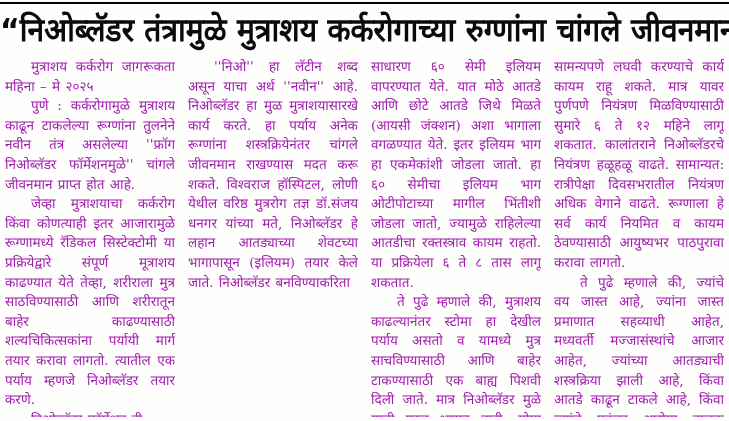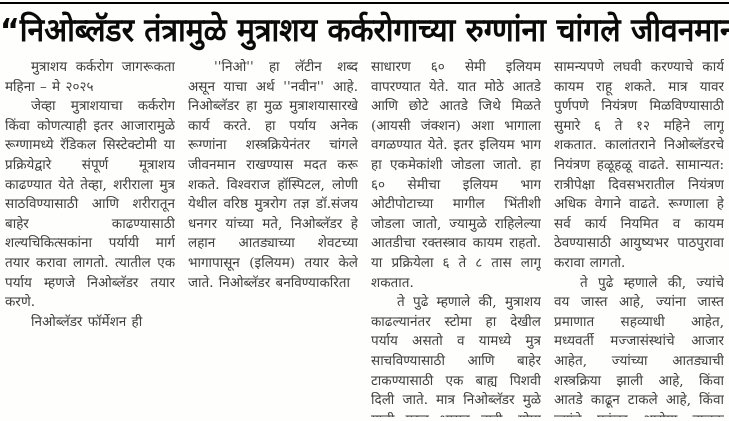--- a/index.html
+++ b/index.html
@@ -57,35 +57,36 @@
   .column {
     overflow: hidden;
   }
   .para {
     margin: 0;
     font-size: 13.5px;
     line-height: 19.6px;
     text-align: justify;
     text-justify: inter-word;
     word-spacing: 1px;
-    color: #404040;
+    color: #a21caf;
   }
   .para.indent {
     text-indent: 26px;
   }
 </style>
 </head>
 <body>
 
 <div class="page" style="background: rgb(254, 254, 253); color: rgb(22, 22, 22);">
   <div class="top-rule" style="background: rgb(0, 0, 0);"></div>
   <h1 class="headline" style="color: rgb(10, 10, 10);">“निओब्लॅडर तंत्रामुळे मुत्राशय कर्करोगाच्या रुग्णांना चांगले जीवनमान”</h1>
   <div class="columns">
       <div class="column">
         <p class="para indent">मुत्राशय कर्करोग जागरूकता महिना – मे २०२५</p>
+        <p class="para indent">पुणे : कर्करोगामुळे मुत्राशय काढून टाकलेल्या रूग्णांना तुलनेने नवीन तंत्र असलेल्या ''फ्रॉग निओब्लॅडर फॉर्मेशनमुळे'' चांगले जीवनमान प्राप्त होत आहे.</p>
         <p class="para indent">जेव्हा मुत्राशयाचा कर्करोग किंवा कोणत्याही इतर आजारामुळे रूग्णामध्ये रॅडिकल सिस्टेक्टोमी या प्रक्रियेद्वारे संपूर्ण मूत्राशय काढण्यात येते तेव्हा, शरीराला मुत्र साठविण्यासाठी आणि शरीरातून बाहेर काढण्यासाठी शल्यचिकित्सकांना पर्यायी मार्ग तयार करावा लागतो. त्यातील एक पर्याय म्हणजे निओब्लॅडर तयार करणे.</p>
         <p class="para indent">निओब्लॅडर फॉर्मेशन ही</p>
       </div>
       <div class="column">
         <p class="para indent">''निओ'' हा लॅटीन शब्द असून याचा अर्थ ''नवीन'' आहे. निओब्लॅडर हा मुळ मुत्राशयासारखे कार्य करते. हा पर्याय अनेक रूग्णांना शस्त्रक्रियेनंतर चांगले जीवनमान राखण्यास मदत करू शकते. विश्वराज हॉस्पिटल, लोणी येथील वरिष्ठ मुत्ररोग तज्ञ डॉ.संजय धनगर यांच्या मते, निओब्लॅडर हे लहान आतड्याच्या शेवटच्या भागापासून (इलियम) तयार केले जाते. निओब्लॅडर बनविण्याकरिता</p>
       </div>
       <div class="column">
         <p class="para">साधारण ६० सेमी इलियम वापरण्यात येते. यात मोठे आतडे आणि छोटे आतडे जिथे मिळते (आयसी जंक्शन) अशा भागाला वगळण्यात येते. इतर इलियम भाग हा एकमेकांशी जोडला जातो. हा ६० सेमीचा इलियम भाग ओटीपोटाच्या मागील भिंतीशी जोडला जातो, ज्यामुळे राहिलेल्या आतडीचा रक्तस्त्राव कायम राहतो. या प्रक्रियेला ६ ते ८ तास लागू शकतात.</p>
         <p class="para indent">ते पुढे म्हणाले की, मुत्राशय काढल्यानंतर स्टोमा हा देखील पर्याय असतो व यामध्ये मुत्र साचविण्यासाठी आणि बाहेर टाकण्यासाठी एक बाह्य पिशवी दिली जाते. मात्र निओब्लॅडर मुळे याची गरज भासत नाही. योग्य प्रशिक्षण आणि कार्यक्षमतेसह रूग्णांमध्ये</p>
       </div>

